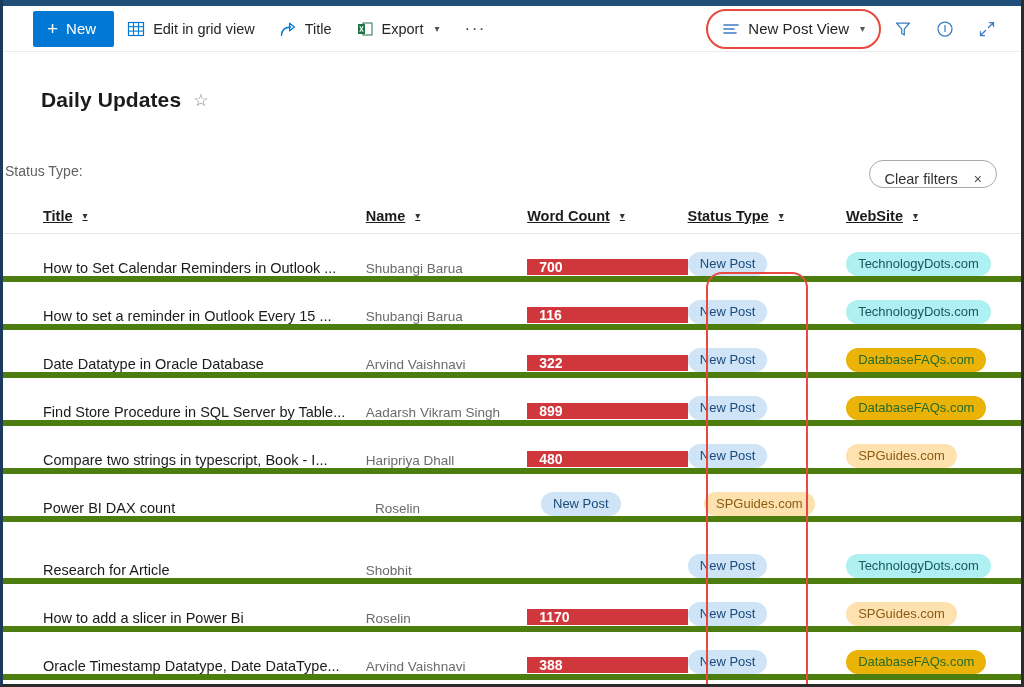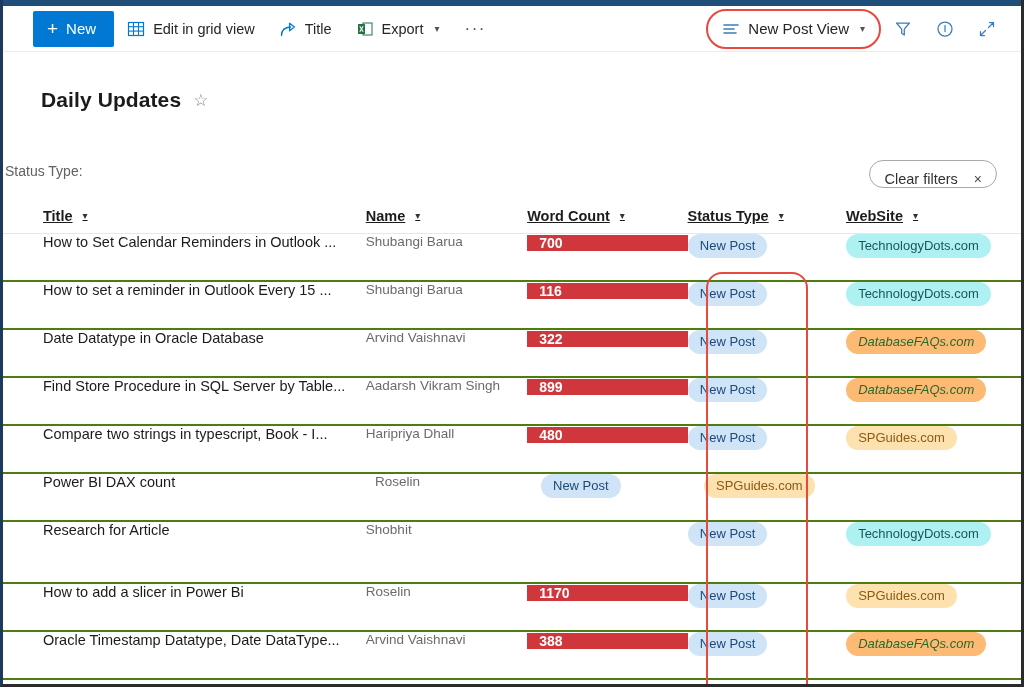--- a/index.html
+++ b/index.html
@@ -163,23 +163,23 @@
 
   .col-title   { width: 332px; }
   .col-name    { width: 166px; }
   .col-count   { width: 165px; }
   .col-status  { width: 163px; }
   .col-site    { width: 180px; }
 
   .tbody { position: relative; }
   .row {
     display: flex;
-    align-items: flex-start;
+    align-items: flex-end;
     height: 48px;
-    border-bottom: 2px solid #4d7c0f;
+    border-bottom: 6px solid #4d7c0f;
     padding-left: 40px;
     box-sizing: border-box;
   }
   .row.tall { height: 62px; }
   .cell {
     display: flex; align-items: center;
     box-sizing: border-box;
     min-width: 0;
   }
   .cell-title {
@@ -206,21 +206,21 @@
   .pill {
     display: inline-block;
     border-radius: 13px;
     font-size: 13px;
     padding: 4px 12px;
     line-height: 1.25;
     white-space: nowrap;
   }
   .pill-status { background: #cfe4f7; color: #1b4a7a; }
   .pill-cyan   { background: #aff0f3; color: #15595e; }
-  .pill-green  { background: #fdba74; color: #256b2b; font-style: italic; }
+  .pill-green  { background: #eab308; color: #256b2b; }
   .pill-orange { background: #fde2b0; color: #8a5c12; }
 
   
   .status-hl {
     position: absolute;
     left: 703px;
     top: 38px;
     width: 98px;
     height: 440px;
     border: 2.5px solid #e8493f;

